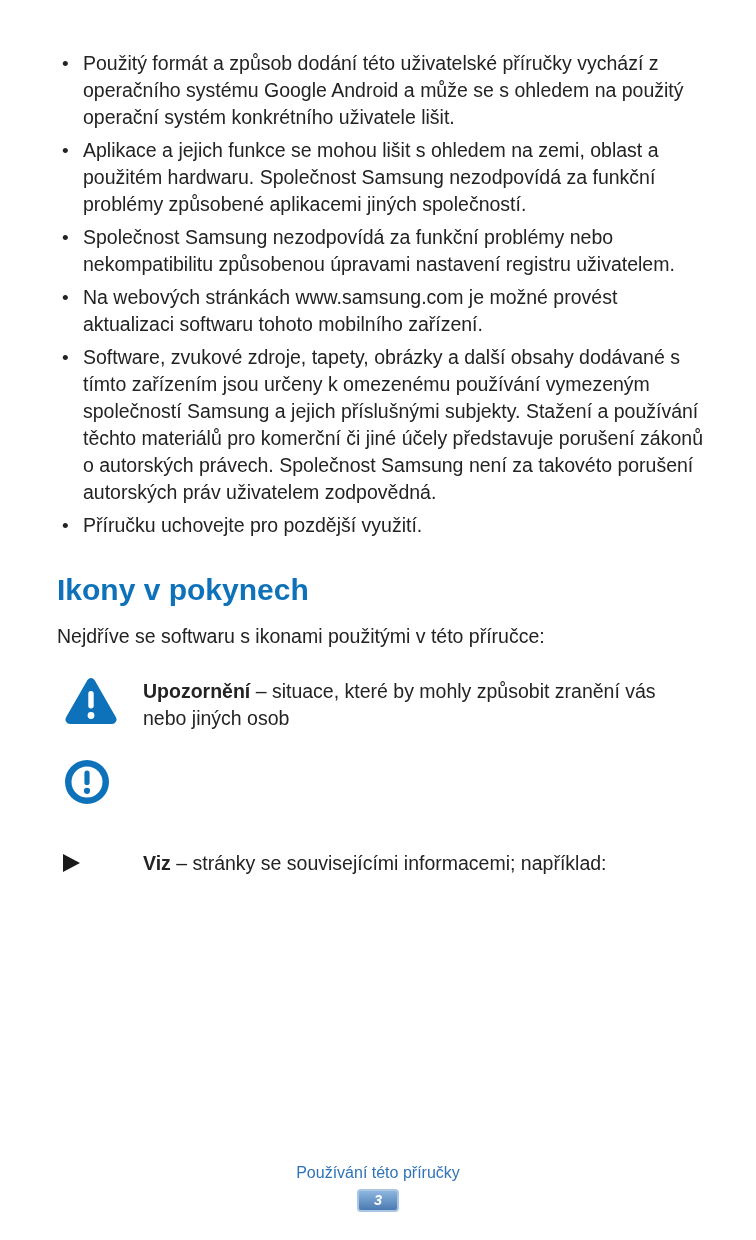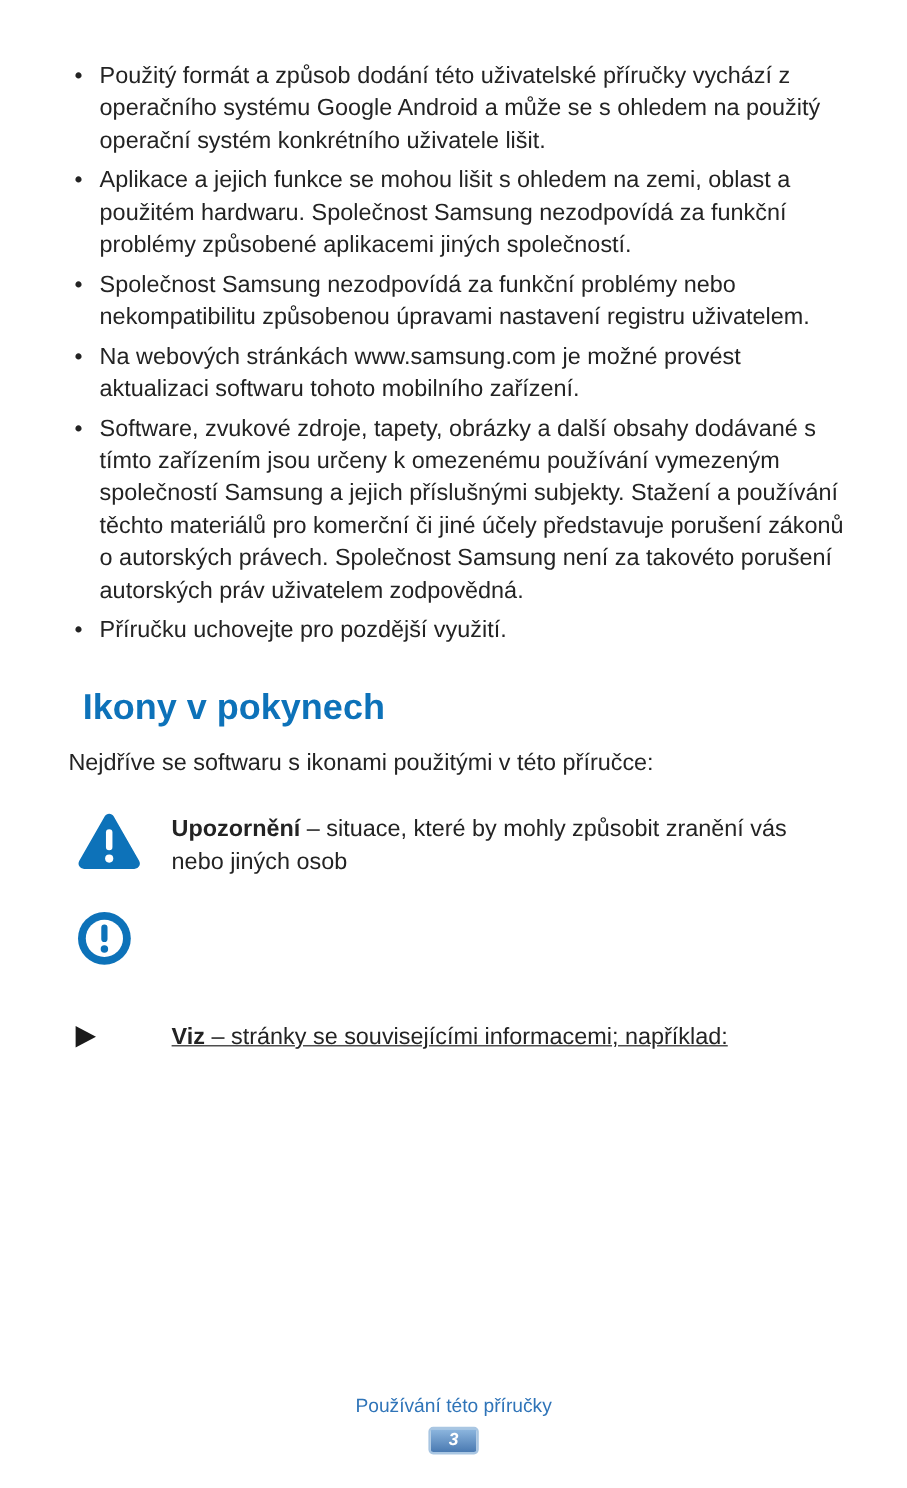--- a/index.html
+++ b/index.html
@@ -21,21 +21,21 @@
     font-size:19.5px;
     line-height:27px;
     margin-bottom:6px;
     max-width:620px;
   }
   ul.bullets .dot {
     position:absolute; left:5px; top:0;
     font-size:19px; line-height:27px; color:#232323;
   }
   h1.section {
-    margin:34px 0 16px 12px;
+    margin:34px 0 16px 0;
     font-size:30px;
     line-height:34px;
     font-weight:bold;
     color:#0d72b9;
   }
   p.intro {
     margin:0 0 26px 0;
     font-size:19.5px;
     line-height:27px;
   }
@@ -145,21 +145,21 @@
       <svg width="48" height="48" viewBox="0 0 48 48" aria-hidden="true">
         <circle cx="24" cy="24" r="22" fill="#0d72b9"></circle>
         <circle cx="24" cy="24" r="15.5" fill="#ffffff"></circle>
         <rect x="21.4" y="12.5" width="5.2" height="14.5" rx="2.6" fill="#0d72b9"></rect>
         <circle cx="24" cy="32.8" r="3.1" fill="#0d72b9"></circle>
       </svg>
     </div>
   </div>
 
 
-  <div class="icon-row" style="margin-top:38px;text-decoration:underline;">
+  <div class="icon-row" style="margin-top:38px;">
     <div class="icon-cell">
       <div class="viz-arrow"></div>
     </div>
     <div class="icon-text">
       <div>
         <span class="term">Viz</span><span> – stránky se souvisejícími informacemi; například:</span>
       </div>
     </div>
   </div>
 

